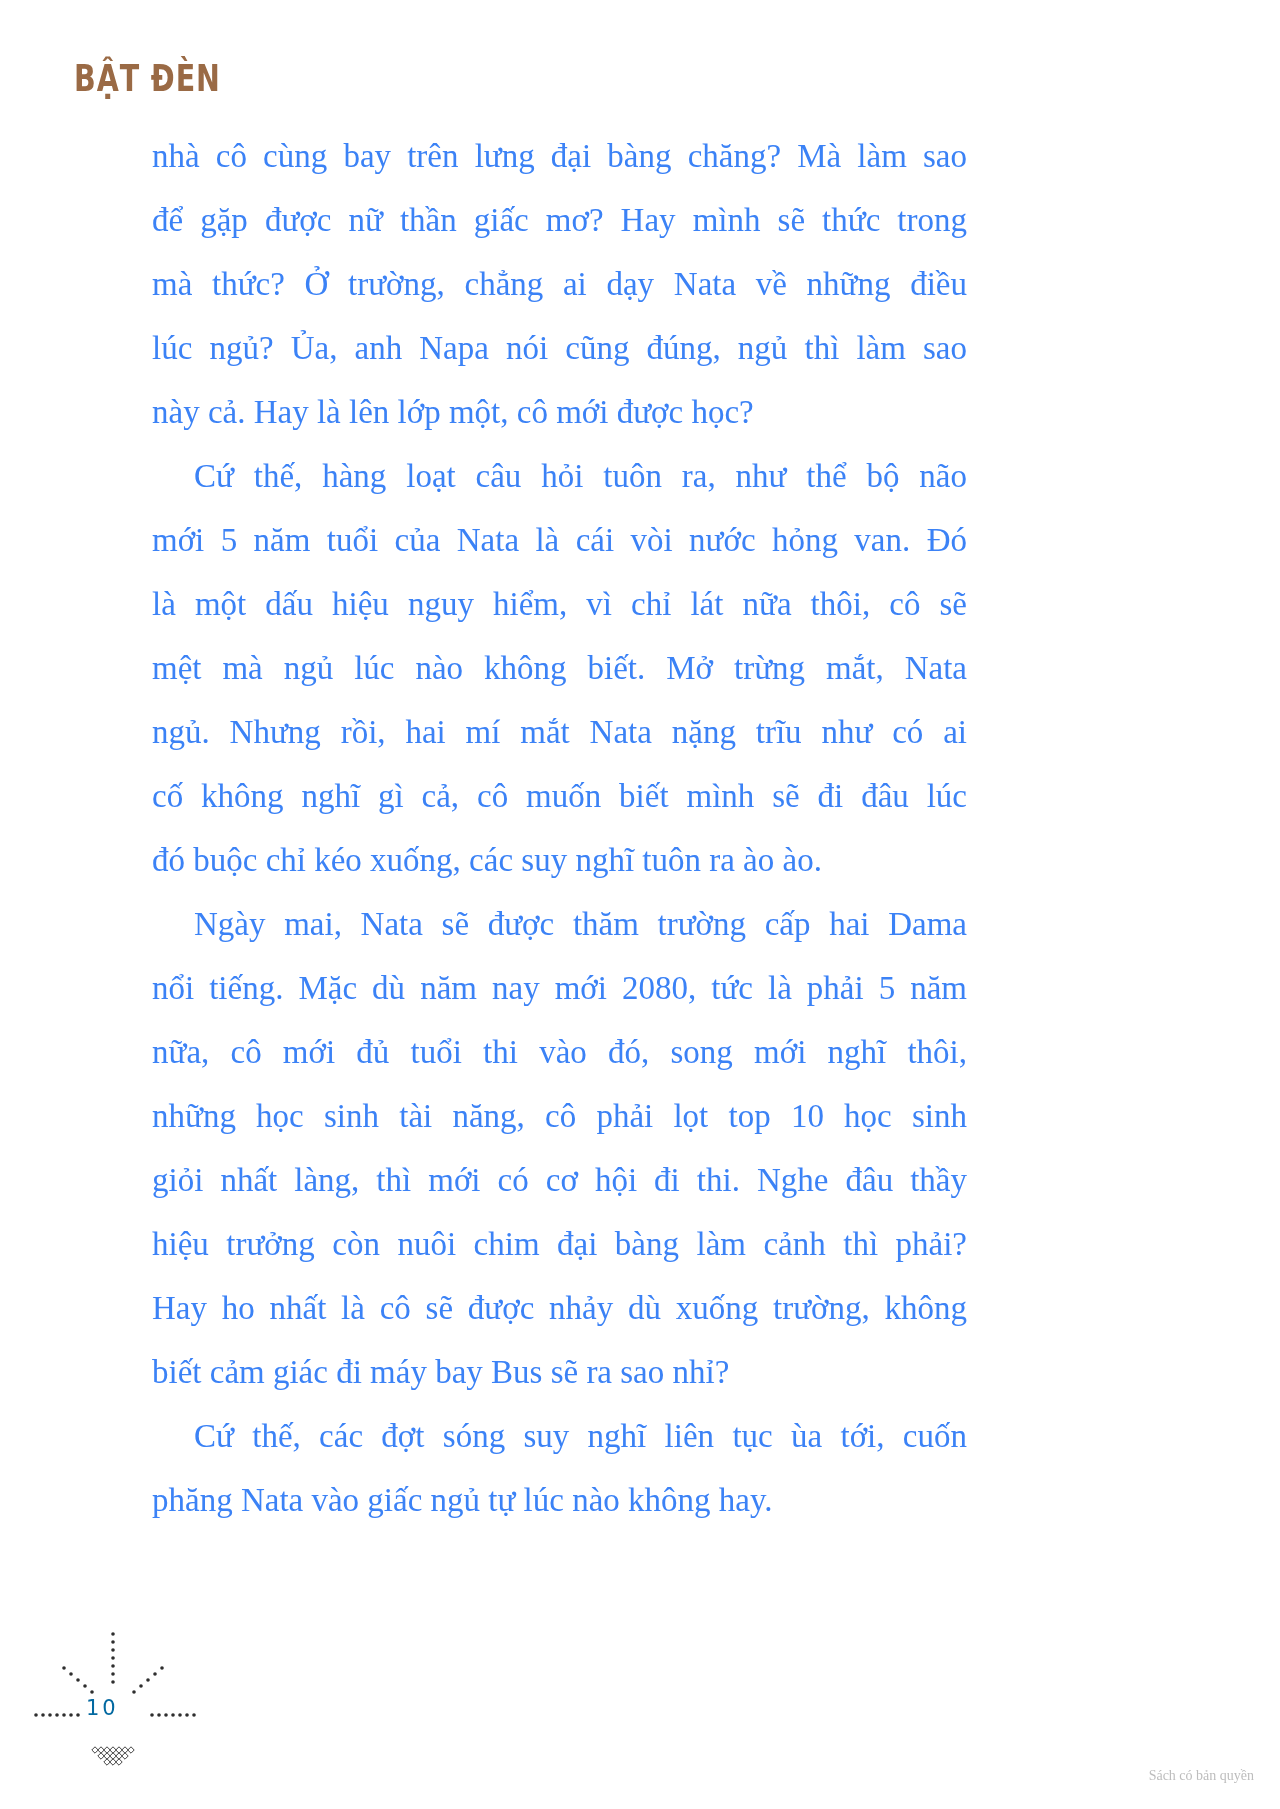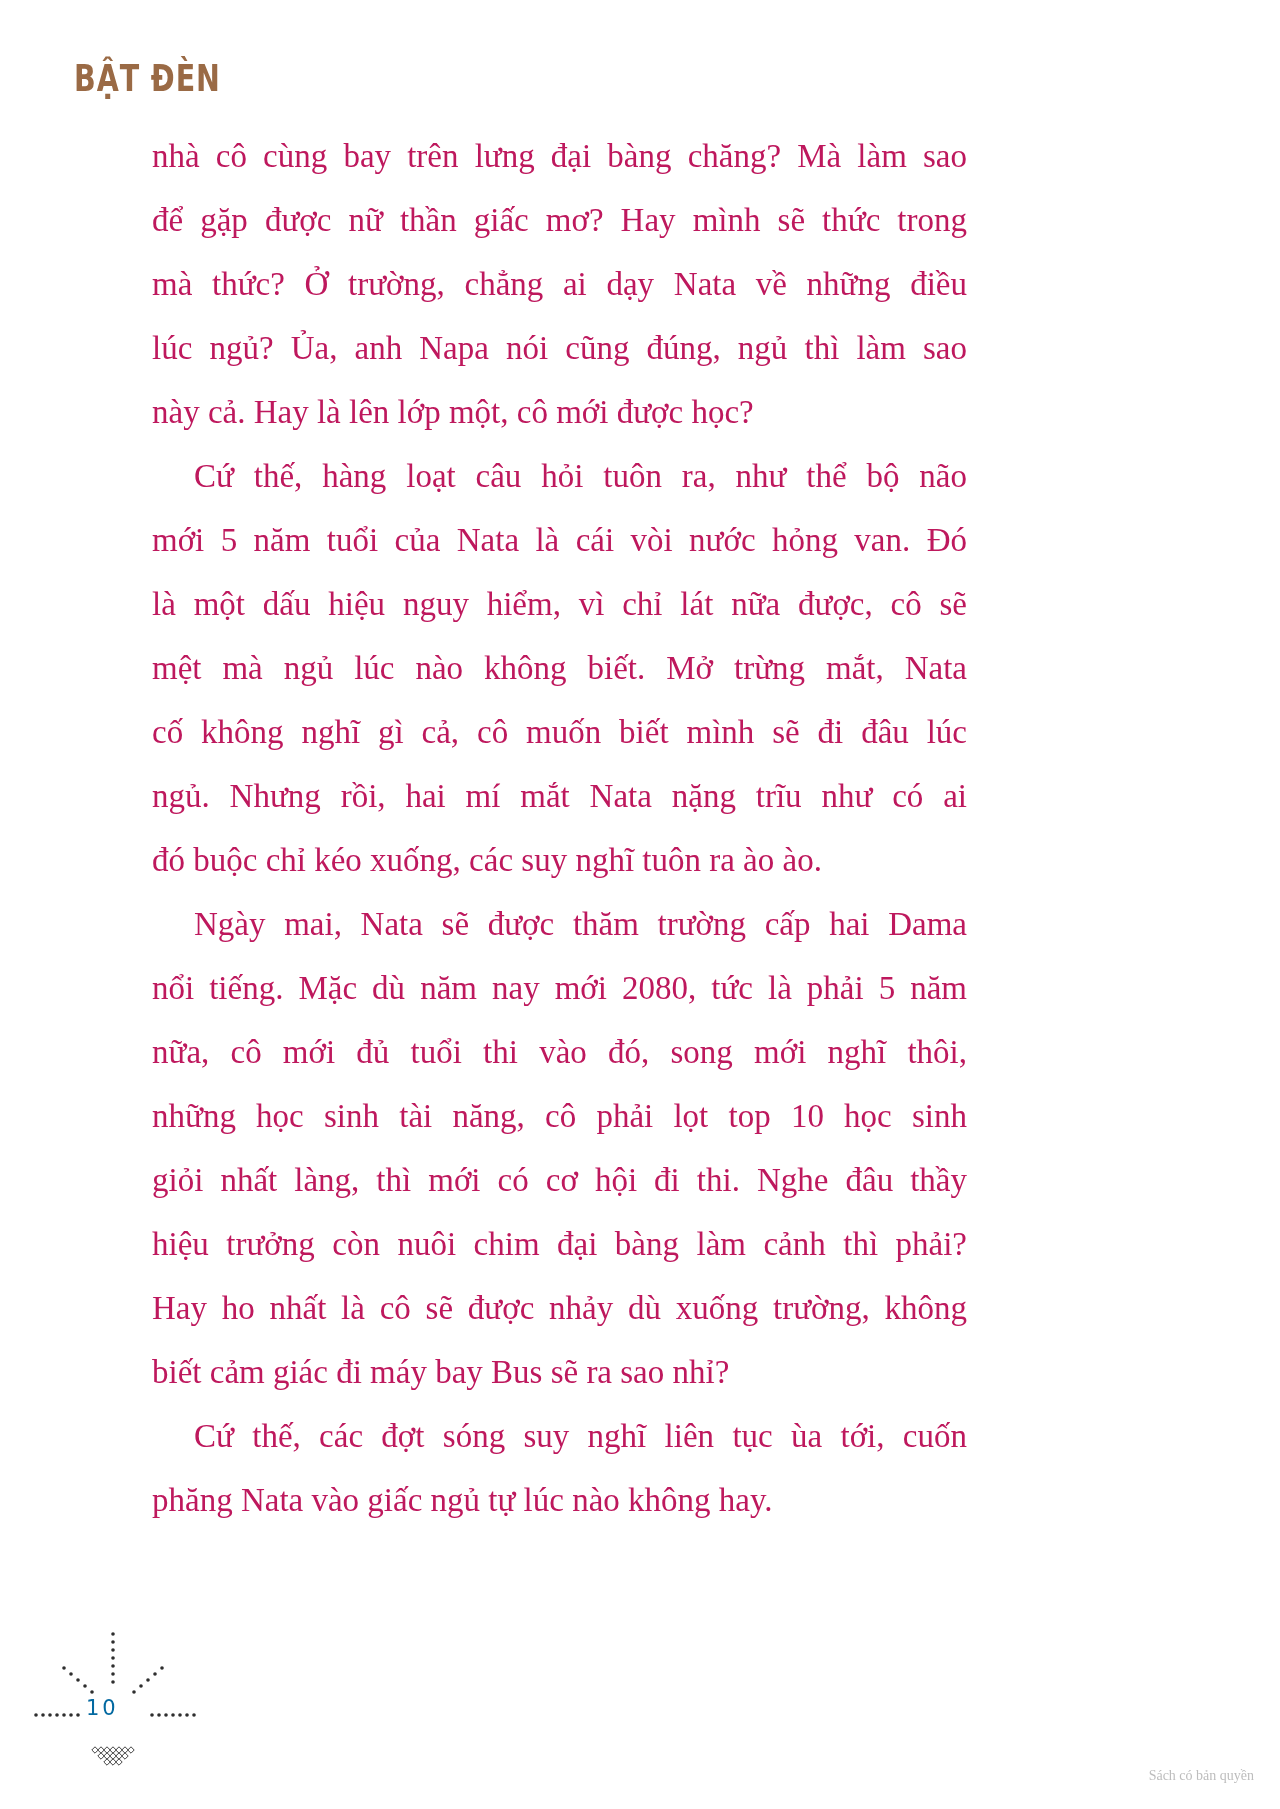--- a/index.html
+++ b/index.html
@@ -35,21 +35,21 @@
     left: 152px;
     top: 124px;
     width: 815px;
   }
   .line {
     font-size: 33px;
     line-height: 64px;
     text-align: justify;
     text-align-last: justify;
     white-space: normal;
-    color: #be185d;
+    color: #3b82f6;
   }
   .line.last { text-align-last: left; }
   .line.indent { text-indent: 42px; }
 
   
   .ornament {
     position: absolute;
     left: 28px;
     top: 1622px;
   }
@@ -81,24 +81,24 @@
   <div class="logo">BẬT ĐÈN</div>
 
   <div class="text-col">
       <div class="line">nhà cô cùng bay trên lưng đại bàng chăng? Mà làm sao</div>
       <div class="line">để gặp được nữ thần giấc mơ? Hay mình sẽ thức trong</div>
       <div class="line">mà thức? Ở trường, chẳng ai dạy Nata về những điều</div>
       <div class="line">lúc ngủ? Ủa, anh Napa nói cũng đúng, ngủ thì làm sao</div>
       <div class="line last">này cả. Hay là lên lớp một, cô mới được học?</div>
       <div class="line indent">Cứ thế, hàng loạt câu hỏi tuôn ra, như thể bộ não</div>
       <div class="line">mới 5 năm tuổi của Nata là cái vòi nước hỏng van. Đó</div>
-      <div class="line">là một dấu hiệu nguy hiểm, vì chỉ lát nữa được, cô sẽ</div>
+      <div class="line">là một dấu hiệu nguy hiểm, vì chỉ lát nữa thôi, cô sẽ</div>
       <div class="line">mệt mà ngủ lúc nào không biết. Mở trừng mắt, Nata</div>
+      <div class="line">ngủ. Nhưng rồi, hai mí mắt Nata nặng trĩu như có ai</div>
       <div class="line">cố không nghĩ gì cả, cô muốn biết mình sẽ đi đâu lúc</div>
-      <div class="line">ngủ. Nhưng rồi, hai mí mắt Nata nặng trĩu như có ai</div>
       <div class="line last">đó buộc chỉ kéo xuống, các suy nghĩ tuôn ra ào ào.</div>
       <div class="line indent">Ngày mai, Nata sẽ được thăm trường cấp hai Dama</div>
       <div class="line">nổi tiếng. Mặc dù năm nay mới 2080, tức là phải 5 năm</div>
       <div class="line">nữa, cô mới đủ tuổi thi vào đó, song mới nghĩ thôi,</div>
       <div class="line">những học sinh tài năng, cô phải lọt top 10 học sinh</div>
       <div class="line">giỏi nhất làng, thì mới có cơ hội đi thi. Nghe đâu thầy</div>
       <div class="line">hiệu trưởng còn nuôi chim đại bàng làm cảnh thì phải?</div>
       <div class="line">Hay ho nhất là cô sẽ được nhảy dù xuống trường, không</div>
       <div class="line last">biết cảm giác đi máy bay Bus sẽ ra sao nhỉ?</div>
       <div class="line indent">Cứ thế, các đợt sóng suy nghĩ liên tục ùa tới, cuốn</div>

